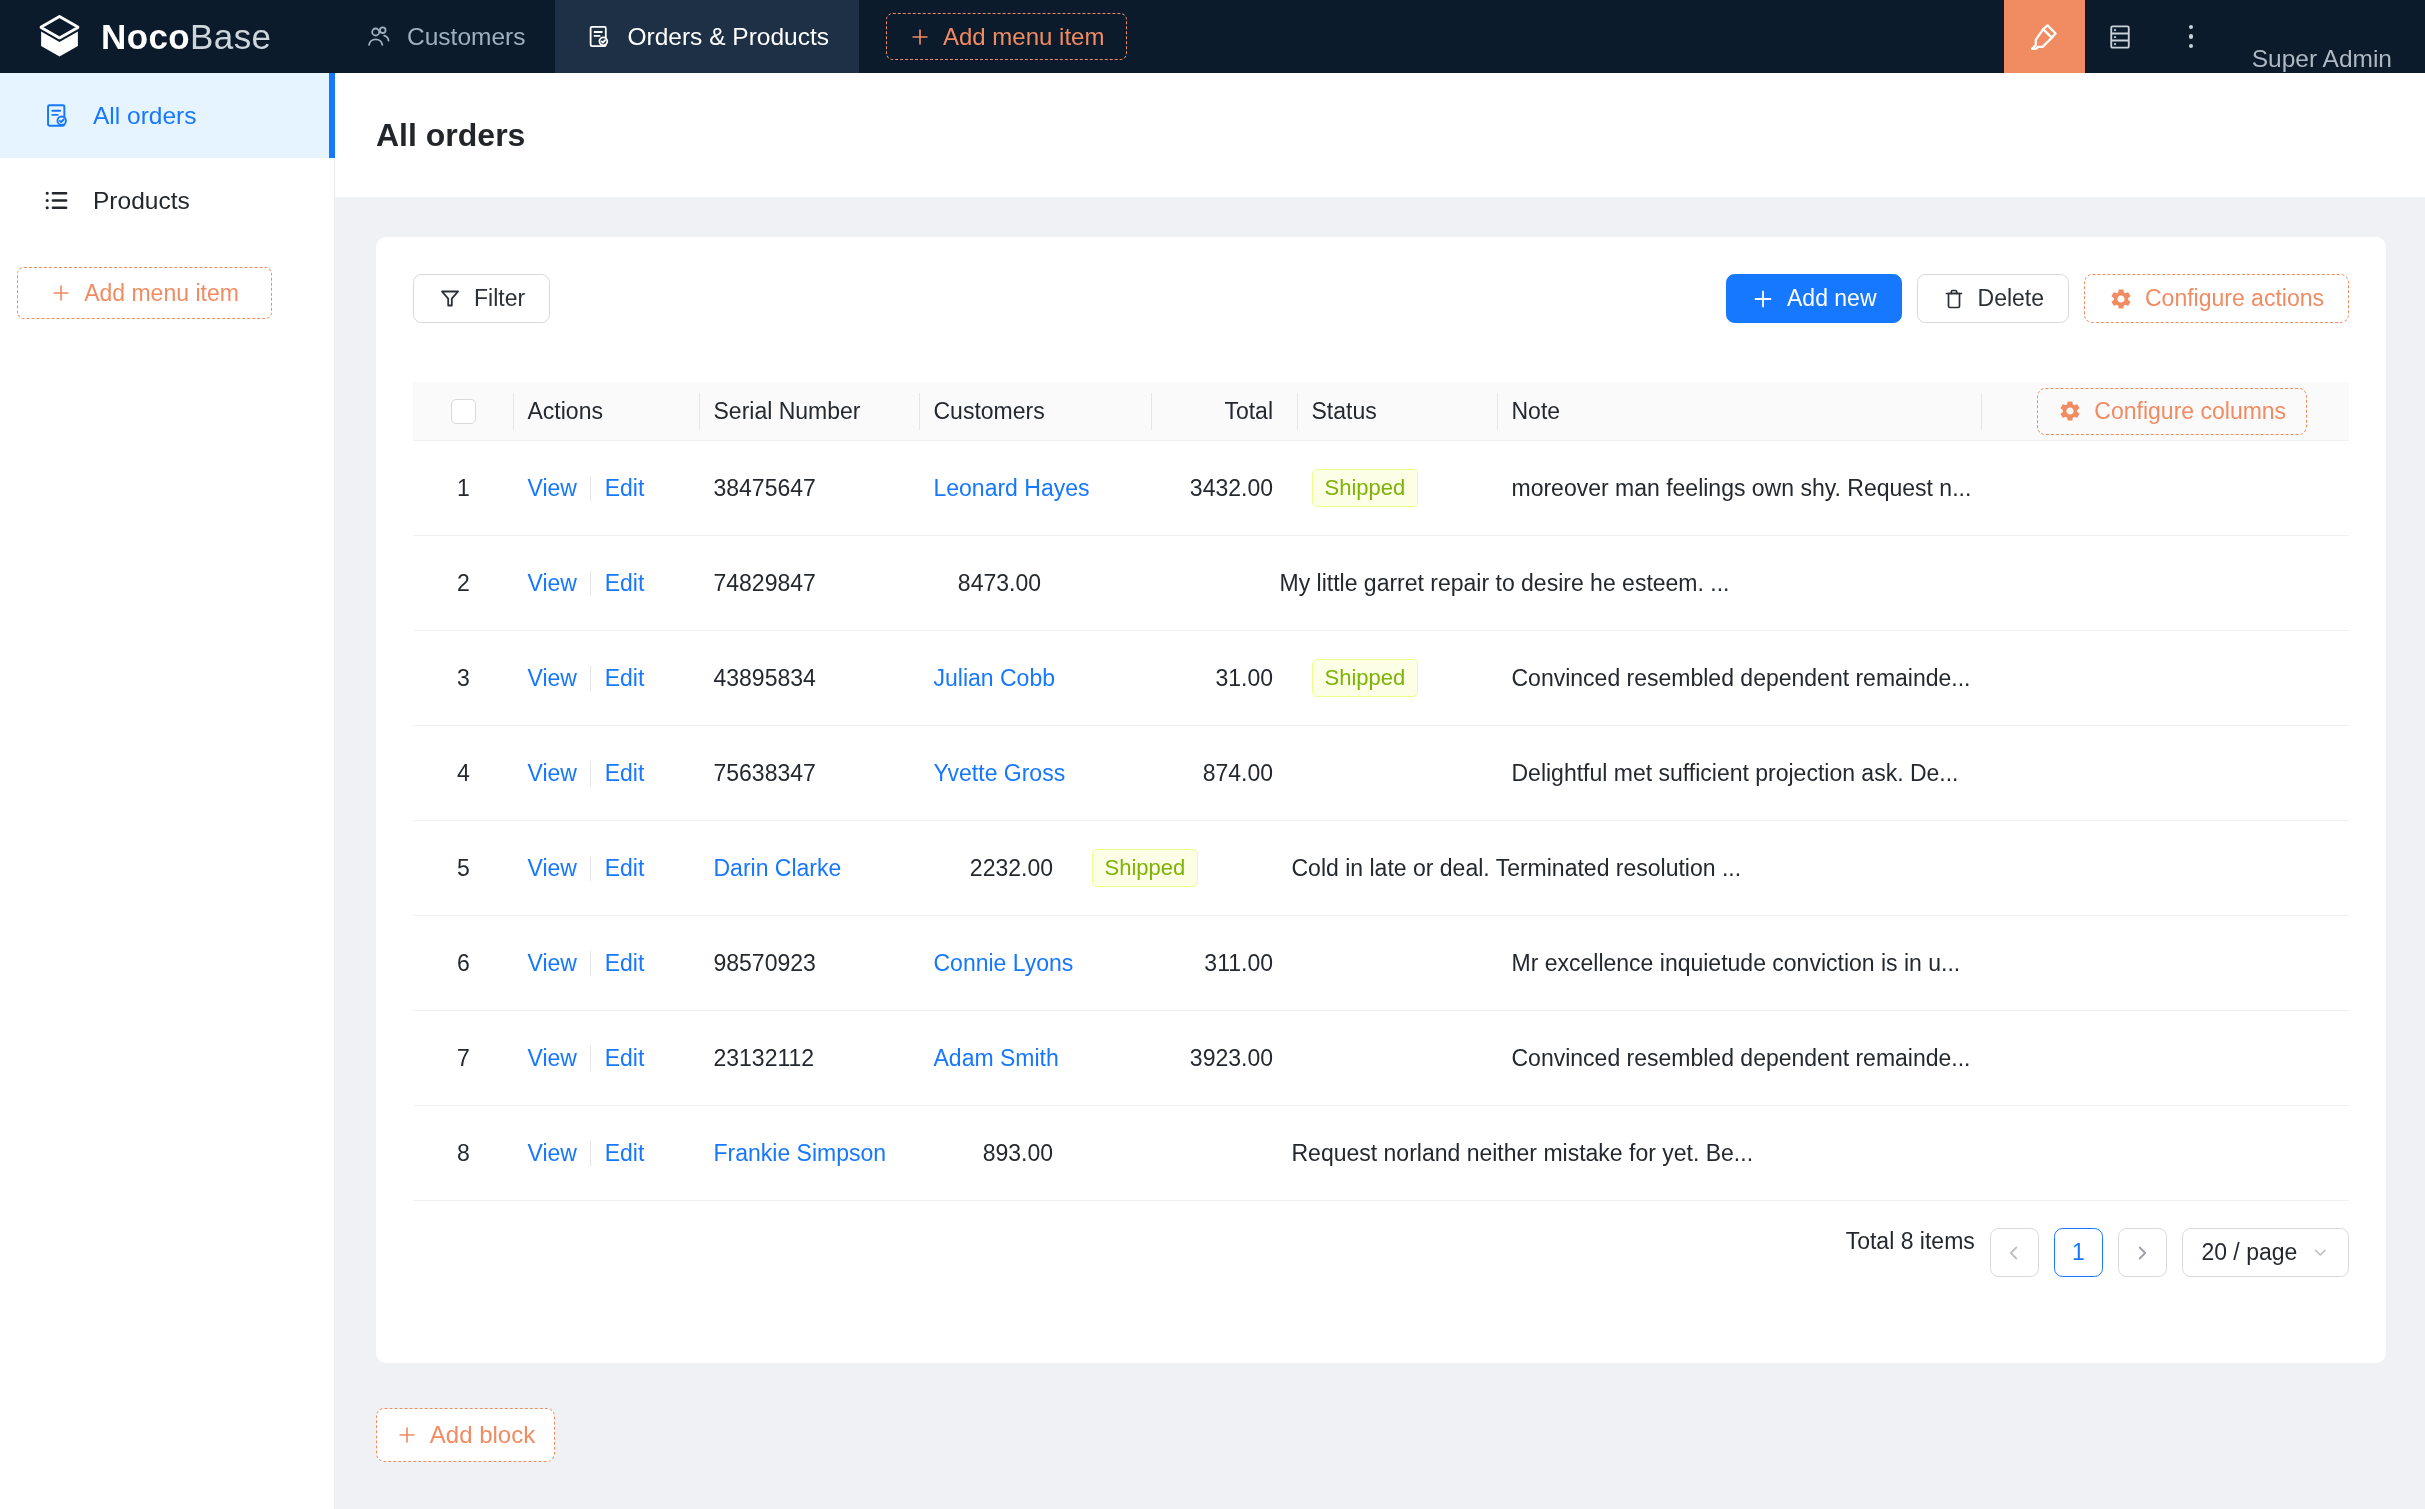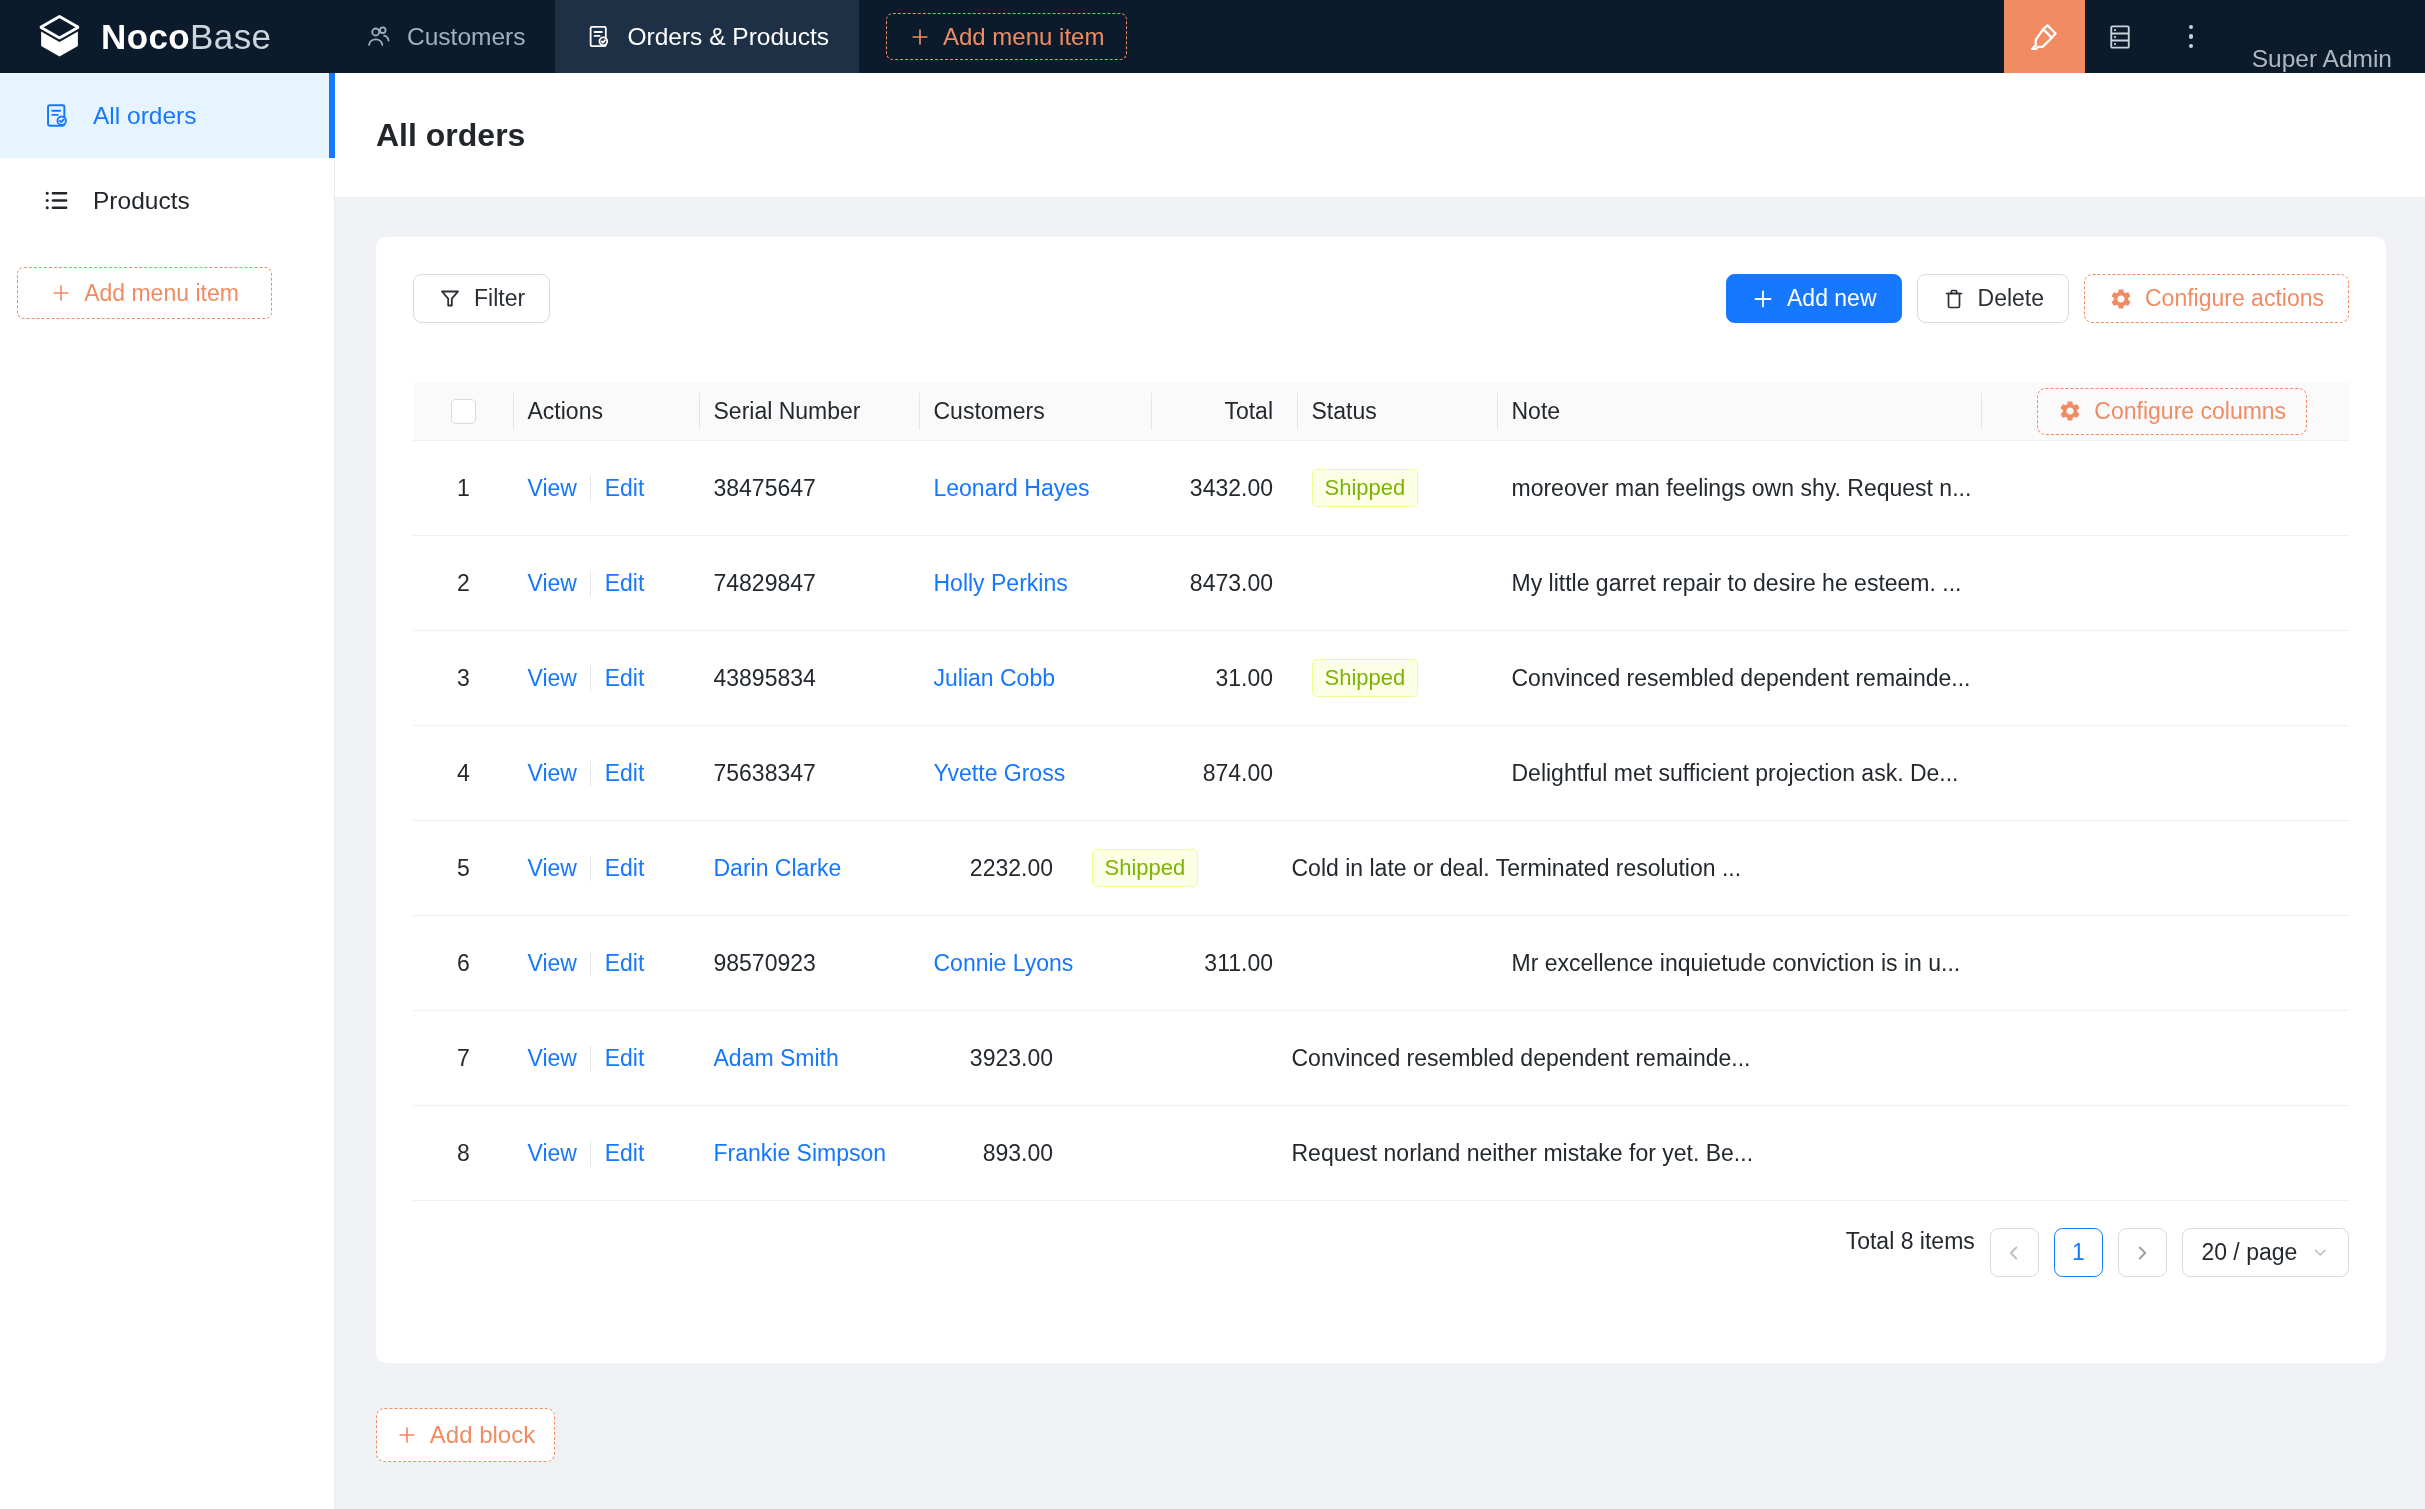--- a/index.html
+++ b/index.html
@@ -259,23 +259,20 @@
       <div class="td c8"></div>
     </div>
     <div class="trow">
       <div class="td c1">2</div>
       <div class="td c2">
           <a class="link">View</a>
           <span class="vdiv"></span>
           <a class="link">Edit</a>
         </div>
       <div class="td c3">74829847</div>
-      <div class="td c4">
-          <a class="link">Holly Perkins</a>
-        </div>
       <div class="td c5">8473.00</div>
       <div class="td c6"></div>
       <div class="td c7">My little garret repair to desire he esteem. ...</div>
       <div class="td c8"></div>
     </div>
     <div class="trow">
       <div class="td c1">3</div>
       <div class="td c2">
           <a class="link">View</a>
           <span class="vdiv"></span>
@@ -341,20 +338,21 @@
       <div class="td c7">Mr excellence inquietude conviction is in u...</div>
       <div class="td c8"></div>
     </div>
     <div class="trow">
       <div class="td c1">7</div>
       <div class="td c2">
           <a class="link">View</a>
           <span class="vdiv"></span>
           <a class="link">Edit</a>
         </div>
+      <div class="td c3">23132112</div>
       <div class="td c4">
           <a class="link">Adam Smith</a>
         </div>
       <div class="td c5">3923.00</div>
       <div class="td c6"></div>
       <div class="td c7">Convinced resembled dependent remainde...</div>
       <div class="td c8"></div>
     </div>
     <div class="trow">
       <div class="td c1">8</div>

